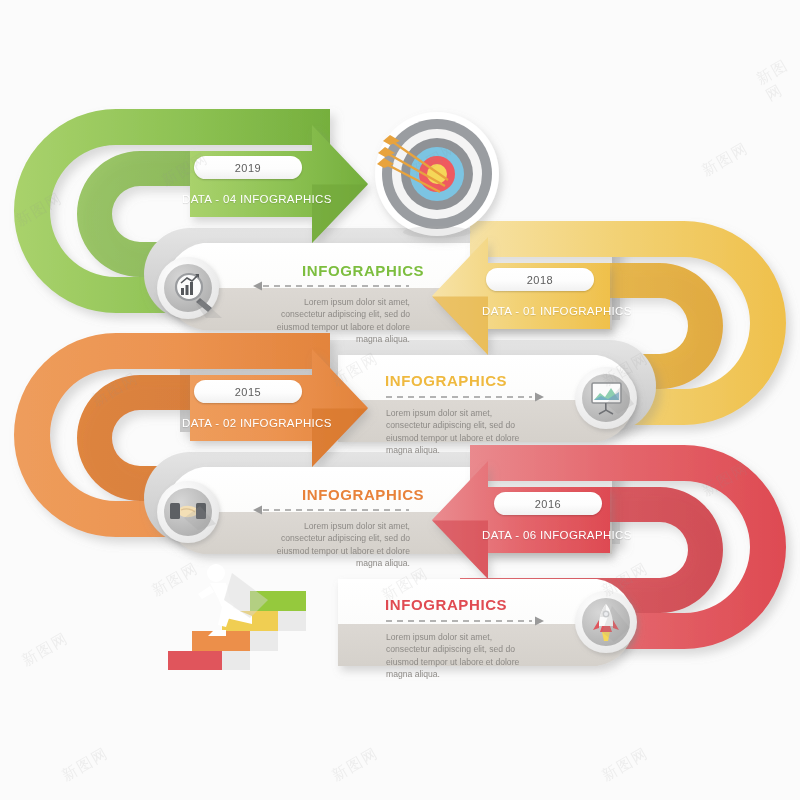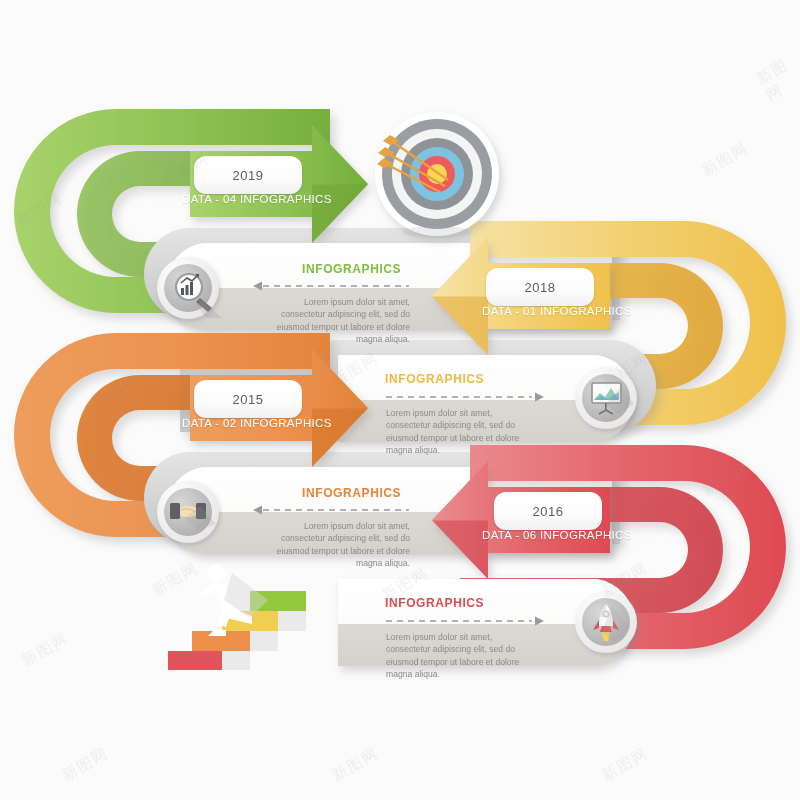--- a/index.html
+++ b/index.html
@@ -8,38 +8,38 @@
     background:#fbfbfb;
     font-family:"Liberation Sans", sans-serif;
     position:relative;
   }
   #stage{position:absolute;inset:0;width:800px;height:800px;}
   #stage > svg{position:absolute;top:0;left:0;}
 
   
   .year-pill{
     position:absolute;
-    width:108px;height:38px;
+    width:108px;height:23px;
     border-radius:12px;
     background:linear-gradient(180deg,#ffffff 0%,#fdfdfd 55%,#f1f1f1 100%);
     box-shadow:0 1px 2px rgba(0,0,0,.18);
     display:flex;align-items:center;justify-content:center;
-    font-size:13px;color:#5d5d5d;letter-spacing:.5px;
+    font-size:11px;color:#5d5d5d;letter-spacing:.5px;
   }
   .data-label{
     position:absolute;
     color:#ffffff;
     font-size:11.5px;
     letter-spacing:.35px;
     white-space:nowrap;
     text-shadow:0 1px 1px rgba(0,0,0,.13);
   }
   .panel-title{
     position:absolute;
-    font-size:12px;
+    font-size:15px;
     font-weight:bold;
     letter-spacing:.6px;
     white-space:nowrap;
   }
   .panel-body{
     position:absolute;
     font-size:8.6px;
     line-height:12.4px;
     color:#8d8a86;
     width:152px;

